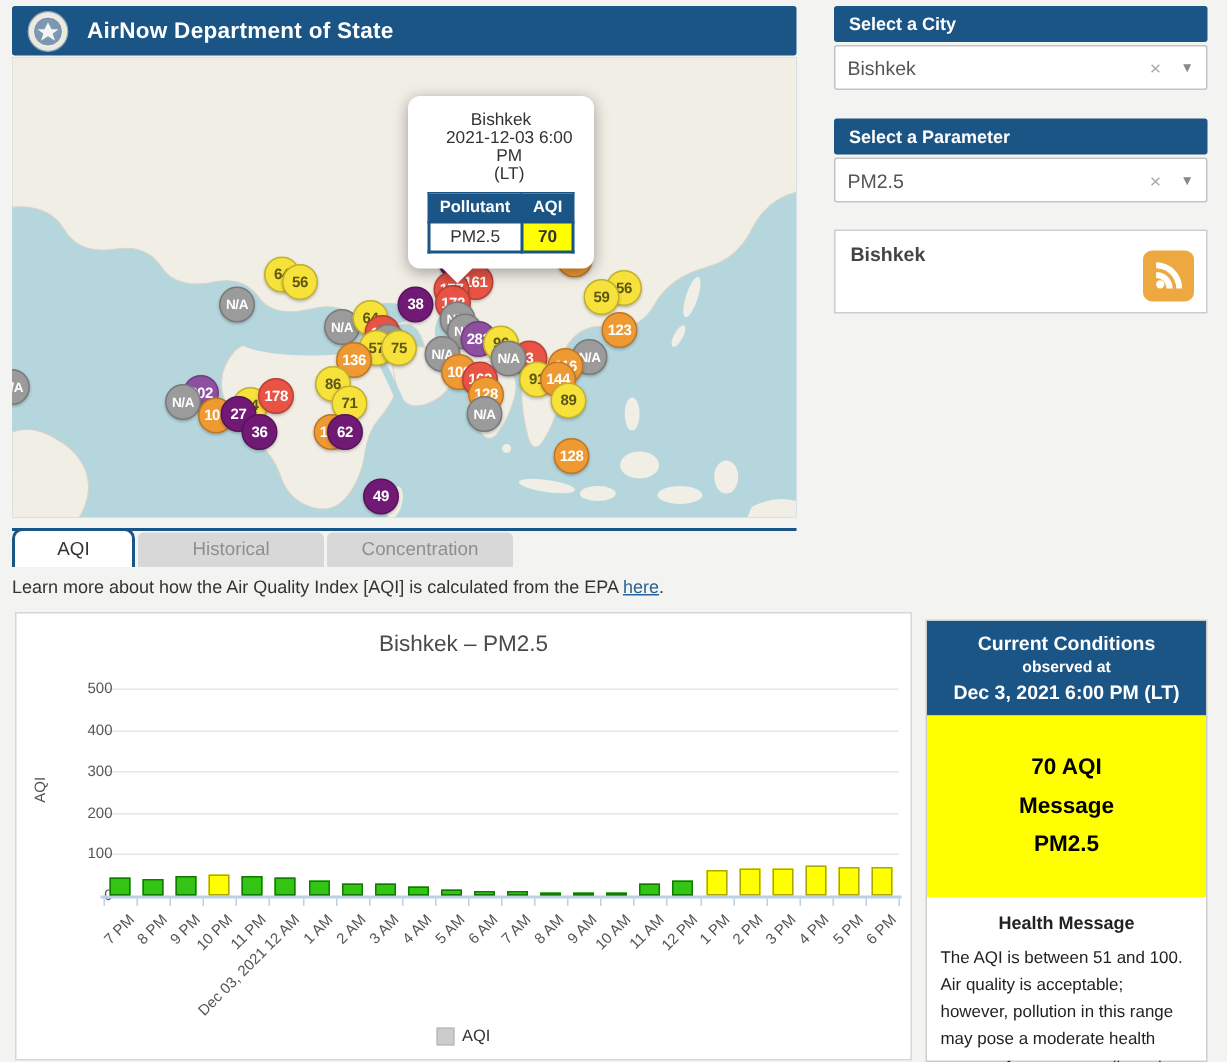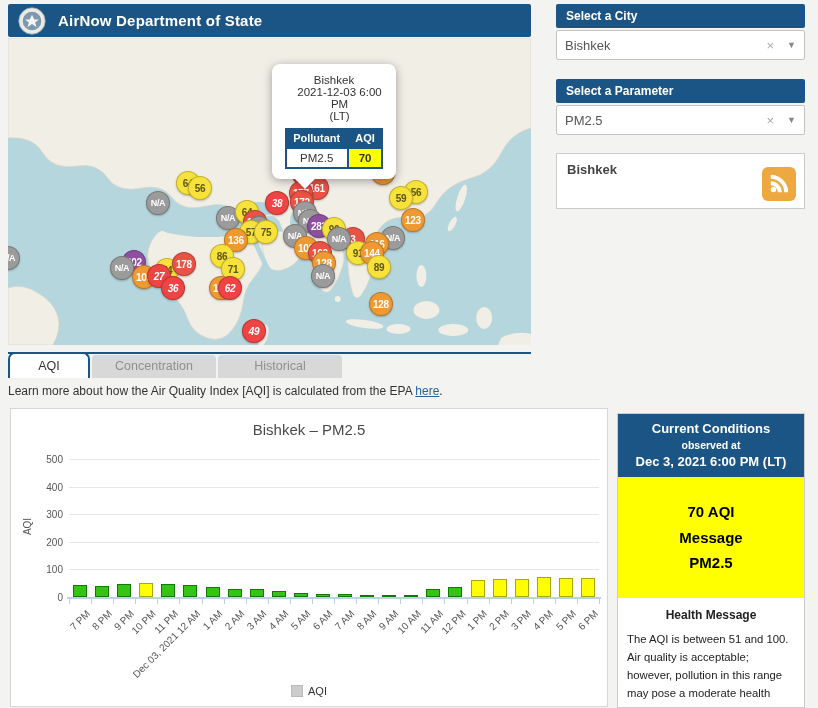--- a/index.html
+++ b/index.html
@@ -25,21 +25,21 @@
   }
   .map svg.land { position: absolute; inset: 0; width: 100%; height: 100%; }
   .marker {
     position: absolute; width: 24px; height: 24px; border-radius: 50%;
     margin-left: -12px; margin-top: -12px;
     display: flex; align-items: center; justify-content: center;
     font-size: 10px; font-weight: bold; color: #fff;
     box-shadow: inset 0 0 0 1px rgba(0,0,0,.22), 0 1px 2px rgba(0,0,0,.25);
     cursor: pointer; letter-spacing: -.3px;
   }
-  .marker.good { background: #ef4444; font-style: italic; }
+  .marker.good { background: #701a75; }
   .marker.moderate { background: #f6e23a; color: #5d5616; }
   .marker.usg { background: #ef9933; }
   .marker.unhealthy { background: #e85345; }
   .marker.very-unhealthy { background: #8f4fa0; }
   .marker.na { background: #9b9b9b; font-size: 9px; }
 
   .popup {
     position: absolute; left: 264px; top: 26px; width: 124px;
     background: #fff; border-radius: 8px; box-shadow: 0 2px 10px rgba(0,0,0,.35);
     padding: 10px 8px 10px; text-align: center; z-index: 20;
@@ -105,21 +105,21 @@
   }
   .learn { position: absolute; left: 8px; top: 384px; font-size: 12px; color: #333; }
 
   
   .chart-panel {
     position: absolute; left: 10px; top: 408px; width: 598px; height: 299px;
     background: #fff; border: 1px solid #d6d6d6;
   }
   .chart-title { position: absolute; top: 12px; width: 100%; text-align: center; font-size: 15px; color: #4a4a4a; }
   .gridline { position: absolute; height: 1px; background: #e6e6e6; left: 58px; width: 530px; }
-  .ytick-label { position: absolute; width: 52px; text-align: right; font-size: 10px; color: #555; margin-top: -5px; }
+  .ytick-label { position: absolute; width: 64px; text-align: right; font-size: 10px; color: #555; margin-top: -5px; }
   .ylab { position: absolute; left: 8px; top: 112px; font-size: 10px; color: #555; transform: rotate(-90deg); }
   .baseline { position: absolute; left: 56px; top: 188px; width: 534px; height: 2px; background: #bcd0e6; }
   .xtick { position: absolute; top: 190px; width: 1px; height: 5px; background: #bcd0e6; }
   .bar { position: absolute; width: 14px; cursor: pointer; }
   .bar.g { background: #33c414; border: 1px solid #117a00; }
   .bar.y { background: #ffff00; border: 1px solid #a8a800; }
   .xlab-anchor { position: absolute; width: 0; height: 0; }
   .xlab-anchor span {
     position: absolute; right: 0; top: 0; white-space: nowrap;
     font-size: 10px; color: #555; transform: rotate(-45deg); transform-origin: 100% 0;
@@ -279,22 +279,22 @@
         <circle cx="6" cy="18" r="3" fill="#fff"></circle>
         <path d="M3 9 a12 12 0 0 1 12 12 h-4.4 a7.6 7.6 0 0 0 -7.6 -7.6 z" fill="#fff"></path>
         <path d="M3 2 a19 19 0 0 1 19 19 h-4.4 a14.6 14.6 0 0 0 -14.6 -14.6 z" fill="#fff"></path>
       </svg>
     </div>
   </div>
 </div>
 
 <div class="tabs">
   <div class="tab active">AQI</div>
+  <div class="tab">Historical</div>
   <div class="tab">Concentration</div>
-  <div class="tab">Historical</div>
 </div>
 <div class="learn">
   <span>Learn more about how the Air Quality Index [AQI] is calculated from the EPA </span><a>here</a><span>.</span>
 </div>
 
 <div class="chart-panel">
   <div class="chart-title">Bishkek – PM2.5</div>
   <div class="ylab">AQI</div>
   <div id="chart-grid">
       <div class="ytick-label" style="top: 188px;">0</div>

